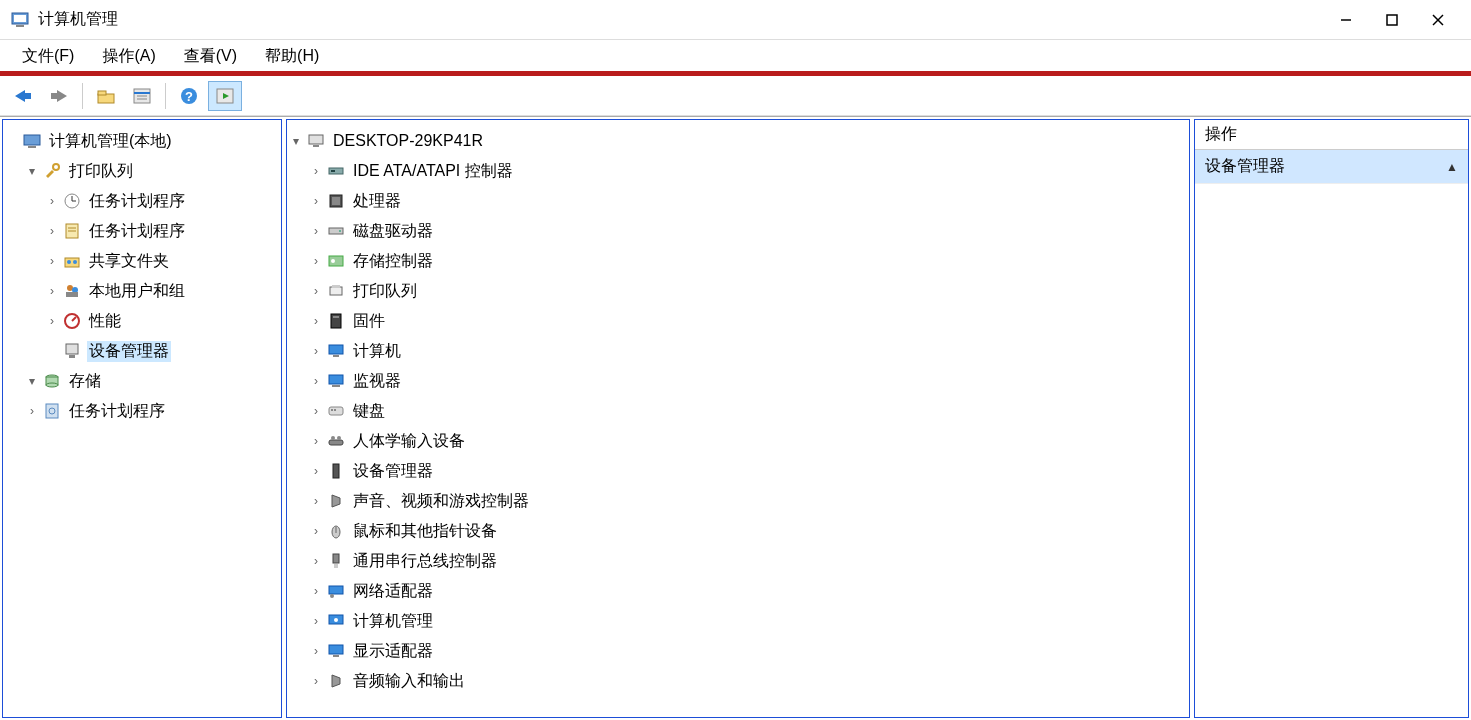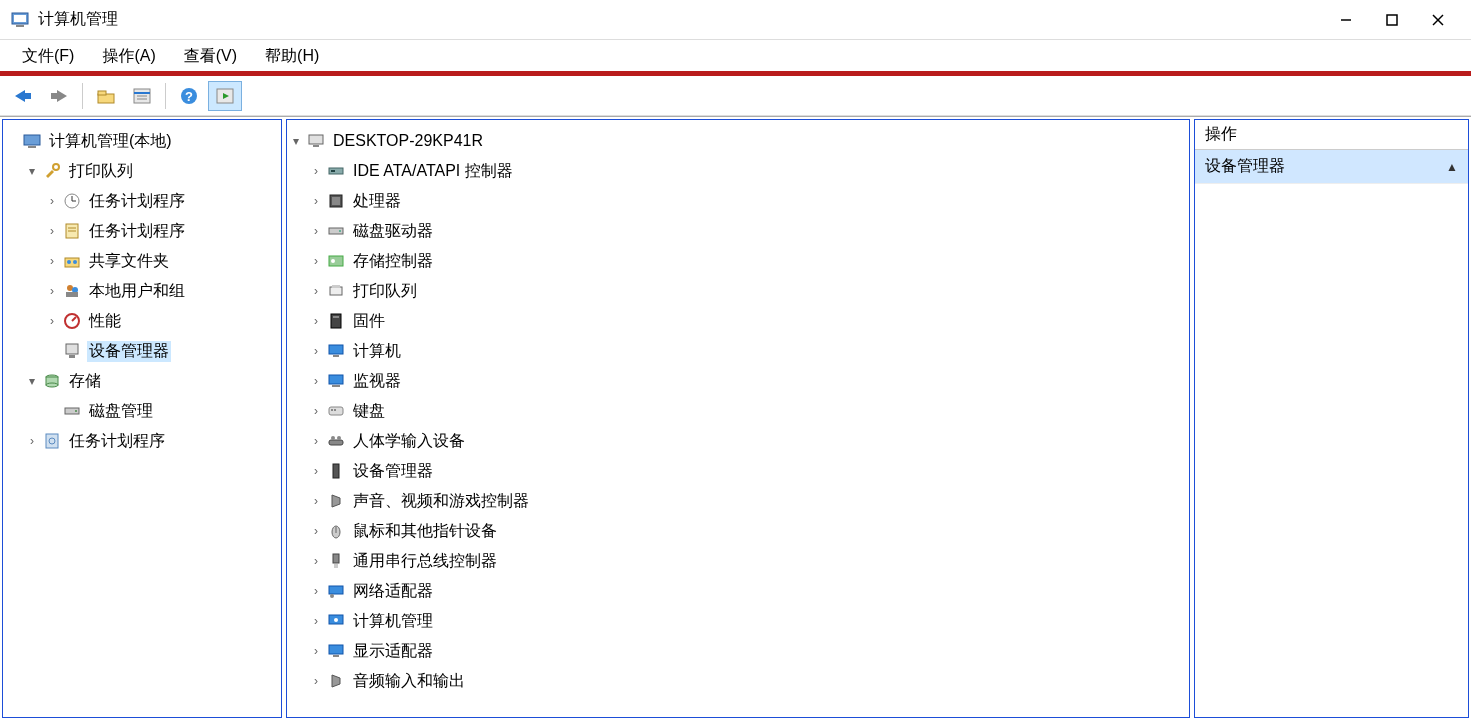--- a/index.html
+++ b/index.html
@@ -234,32 +234,20 @@
           <svg width="18" height="18">
             <ellipse cx="9" cy="5" rx="6" ry="2" fill="#b0d8b0" stroke="#4a8a4a"></ellipse>
             <rect x="3" y="5" width="12" height="8" fill="#b0d8b0" stroke="#4a8a4a"></rect>
             <ellipse cx="9" cy="13" rx="6" ry="2" fill="#b0d8b0" stroke="#4a8a4a"></ellipse>
           </svg>
         </span>
       <span class="lbl">存储</span>
     </div>
     <div class="tree-row">
       <span class="indent"></span>
-        <span class="indent"></span>
-        <span class="expander"></span>
-      <span class="row-icon">
-          <svg width="18" height="18">
-            <rect x="2" y="6" width="14" height="6" fill="#ccc" stroke="#666"></rect>
-            <circle cx="13" cy="9" r="1" fill="#4a8a4a"></circle>
-          </svg>
-        </span>
-      <span class="lbl">磁盘管理</span>
-    </div>
-    <div class="tree-row">
-      <span class="indent"></span>
         <span class="expander">›</span>
       <span class="row-icon">
           <svg width="18" height="18">
             <rect x="3" y="2" width="12" height="14" fill="#d0e0f0" stroke="#5a8ac0"></rect>
             <circle cx="9" cy="9" r="3" fill="none" stroke="#5a8ac0"></circle>
           </svg>
         </span>
       <span class="lbl">任务计划程序</span>
     </div>
   </div>

